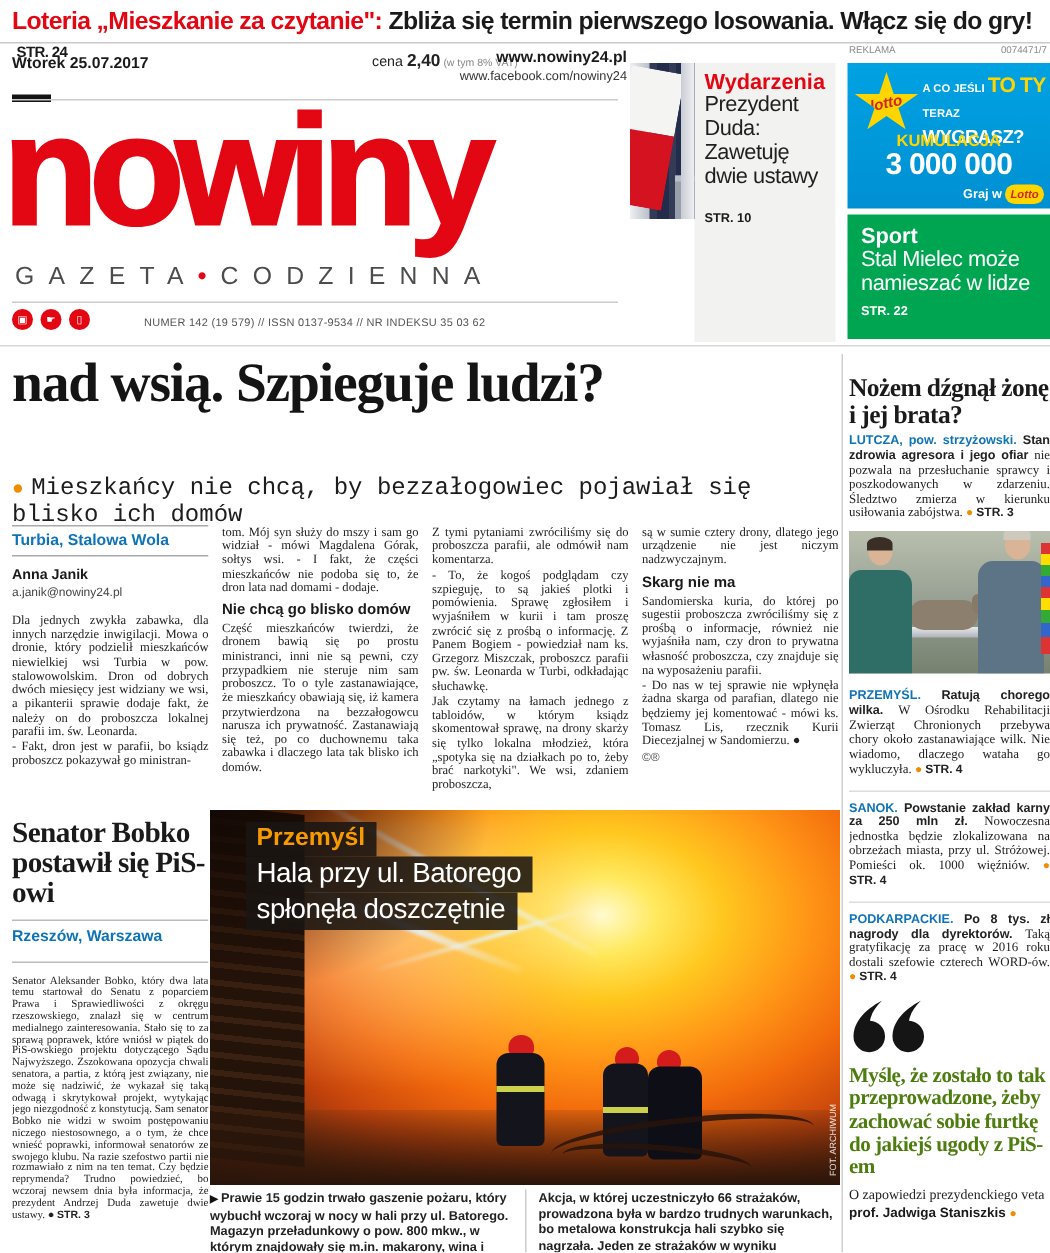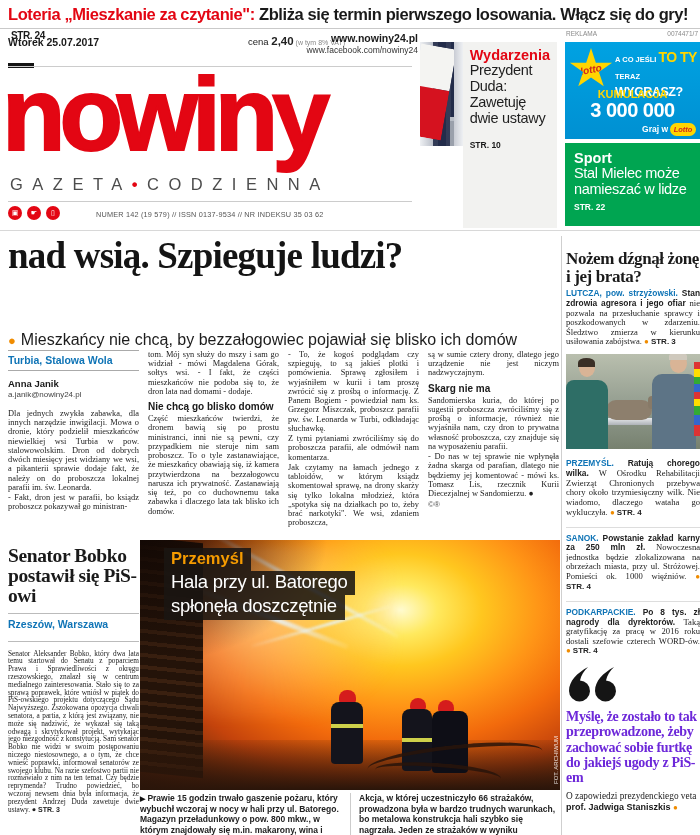--- a/index.html
+++ b/index.html
@@ -82,21 +82,21 @@
   .promo-sport .sec{font-weight:bold;font-size:14.5px;}
   .promo-sport .ttl{font-size:14.5px;line-height:1.1;letter-spacing:-0.3px;}
   .promo-sport .pg{font-size:8.5px;font-weight:bold;margin-top:4px;}
 
   .rule-header{top:230px;left:0;width:700px;border-top:1px solid #d8d8d8;}
   .vdivider{top:236px;left:561px;height:599px;border-left:1px solid #cfcfcf;}
 
   
   .lead-head{top:237px;left:8px;width:552px;font-family:"Liberation Serif",serif;
              font-weight:bold;font-size:37px;line-height:1.0;letter-spacing:-0.8px;color:#141414;}
-  .standfirst{top:331px;left:8px;width:552px;font-family:Liberation Sans, sans-serif;font-size:16px;color:#1c1c1c;}
+  .standfirst{top:316px;left:8px;width:552px;font-family:Liberation Mono, monospace;font-size:16px;color:#1c1c1c;}
   .standfirst .bull{color:#f08c00;font-size:13px;margin-right:5px;}
   .lead-cols{top:350px;left:8px;width:552px;height:190px;display:flex;gap:9px;}
   .col{width:131px;overflow:hidden;}
   .bodytxt{font-family:"Liberation Serif",serif;font-size:8.4px;line-height:1.1;text-align:justify;color:#222;}
   .bodytxt p{margin:0 0 1px 0;}
   .dl-rule{border-top:1px solid #aaa;}
   .dateline{color:#0f74b6;font-weight:bold;font-size:10.5px;padding:3px 0 4px 0;}
   .author{font-size:9.5px;font-weight:bold;margin-top:7px;}
   .email{font-size:8px;color:#444;margin-top:1px;}
   .col .bodytxt.first{margin-top:10px;}
@@ -165,21 +165,21 @@
   .w-manr{position:absolute;right:4px;top:20px;width:44px;height:75px;background:#5d7486;border-radius:10px 8px 0 0;}
   .w-hairl{position:absolute;left:12px;top:4px;width:17px;height:9px;border-radius:50% 50% 0 0;background:#3a2f26;}
   .w-hairr{position:absolute;right:13px;top:-2px;width:18px;height:8px;border-radius:50% 50% 0 0;background:#cfc9bd;}
   .w-strip{position:absolute;right:0;top:8px;width:6px;height:74px;
            background:linear-gradient(180deg,#d33 0 10%,#fd0 10% 20%,#3a3 20% 30%,#36c 30% 40%,#d33 40% 50%,#fd0 50% 60%,#3a3 60% 72%,#36c 72% 85%,#d33 85% 100%);}
   .brief{padding:6px 0 5px 0;}
   .brief + .brief{border-top:1px solid #ddd;}
   .briefs{margin-top:3px;}
   .quote-marks{margin-top:6px;}
   .quote-text{margin-top:2px;font-family:"Liberation Serif",serif;font-weight:bold;font-size:14px;
-              line-height:1.08;color:#6d28d9;letter-spacing:-0.3px;}
+              line-height:1.08;color:#4d7c0f;letter-spacing:-0.3px;}
   .quote-context{margin-top:6px;font-family:"Liberation Serif",serif;font-size:9.3px;color:#222;}
   .quote-author{margin-top:1px;font-size:9px;font-weight:bold;}
 </style>
 </head>
 <body>
 
 <div class="page">
 
   <div class="abs topbar">
     <span class="hl">Loteria „Mieszkanie za czytanie":</span><span> Zbliża się termin pierwszego losowania. Włącz się do gry!</span>
@@ -286,22 +286,22 @@
       <div class="bodytxt">
         <p>tom. Mój syn służy do mszy i sam go widział - mówi Magdalena Górak, sołtys wsi. - I fakt, że części mieszkańców nie podoba się to, że dron lata nad domami - dodaje.</p>
       </div>
       <div class="subhd">Nie chcą go blisko domów</div>
       <div class="bodytxt">
         <p>Część mieszkańców twierdzi, że dronem bawią się po prostu ministranci, inni nie są pewni, czy przypadkiem nie steruje nim sam proboszcz. To o tyle zastanawiające, że mieszkańcy obawiają się, iż kamera przytwierdzona na bezzałogowcu narusza ich prywatność. Zastanawiają się też, po co duchownemu taka zabawka i dlaczego lata tak blisko ich domów.</p>
       </div>
     </div>
     <div class="col">
       <div class="bodytxt">
+        <p>Z tymi pytaniami zwróciliśmy się do proboszcza parafii, ale odmówił nam komentarza.</p>
         <p>- To, że kogoś podglądam czy szpieguję, to są jakieś plotki i pomówienia. Sprawę zgłosiłem i wyjaśniłem w kurii i tam proszę zwrócić się z prośbą o informację. Z Panem Bogiem - powiedział nam ks. Grzegorz Miszczak, proboszcz parafii pw. św. Leonarda w Turbi, odkładając słuchawkę.</p>
-        <p>Z tymi pytaniami zwróciliśmy się do proboszcza parafii, ale odmówił nam komentarza.</p>
         <p>Jak czytamy na łamach jednego z tabloidów, w którym ksiądz skomentował sprawę, na drony skarży się tylko lokalna młodzież, która „spotyka się na działkach po to, żeby brać narkotyki". We wsi, zdaniem proboszcza,</p>
       </div>
     </div>
     <div class="col">
       <div class="bodytxt">
         <p>są w sumie cztery drony, dlatego jego urządzenie nie jest niczym nadzwyczajnym.</p>
       </div>
       <div class="subhd">Skarg nie ma</div>
       <div class="bodytxt">
         <p>Sandomierska kuria, do której po sugestii proboszcza zwróciliśmy się z prośbą o informacje, również nie wyjaśniła nam, czy dron to prywatna własność proboszcza, czy znajduje się na wyposażeniu parafii.</p>
@@ -374,21 +374,21 @@
       <div class="w-head" style="left:13px;top:5px;width:16px;height:18px;"></div>
       <div class="w-hairl"></div>
       <div class="w-manr"></div>
       <div class="w-head" style="right:13px;top:0px;width:17px;height:19px;"></div>
       <div class="w-hairr"></div>
       <div class="w-strip"></div>
     </div>
 
     <div class="briefs">
       <div class="brief sb-text">
-        <span class="loc">PRZEMYŚL. </span><span class="emph">Ratują chorego wilka. </span><span>W Ośrodku Rehabilitacji Zwierząt Chronionych przebywa chory około trzymiesięczny wilk. Nie wiadomo, dlaczego wataha go wykluczyła. </span><span class="obull">● </span><span class="pgref">STR. 4</span>
+        <span class="loc">PRZEMYŚL. </span><span class="emph">Ratują chorego wilka. </span><span>W Ośrodku Rehabilitacji Zwierząt Chronionych przebywa chory około zastanawiające wilk. Nie wiadomo, dlaczego wataha go wykluczyła. </span><span class="obull">● </span><span class="pgref">STR. 4</span>
       </div>
       <div class="brief sb-text">
         <span class="loc">SANOK. </span><span class="emph">Powstanie zakład karny za 250 mln zł. </span><span>Nowoczesna jednostka będzie zlokalizowana na obrzeżach miasta, przy ul. Stróżowej. Pomieści ok. 1000 więźniów. </span><span class="obull">● </span><span class="pgref">STR. 4</span>
       </div>
       <div class="brief sb-text">
         <span class="loc">PODKARPACKIE. </span><span class="emph">Po 8 tys. zł nagrody dla dyrektorów. </span><span>Taką gratyfikację za pracę w 2016 roku dostali szefowie czterech WORD-ów. </span><span class="obull">● </span><span class="pgref">STR. 4</span>
       </div>
     </div>
 
     <div class="quote-marks">

